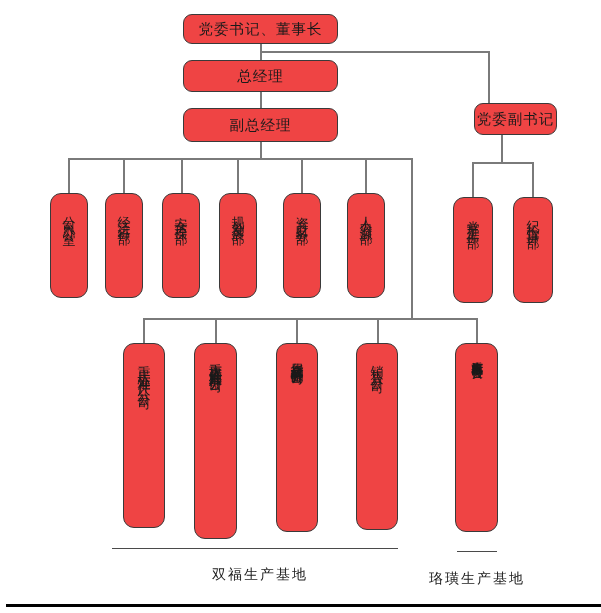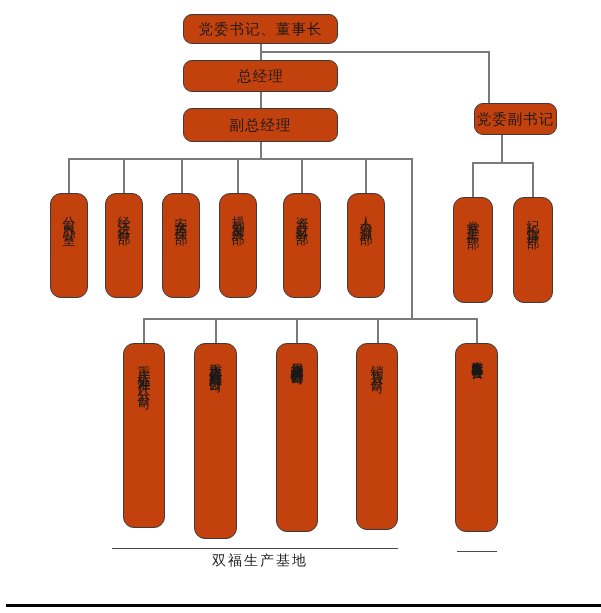--- a/index.html
+++ b/index.html
@@ -9,21 +9,21 @@
     --bottom-rule:#000000;
   }
   html,body{margin:0;padding:0;background:#ffffff;}
   body{font-family:"Liberation Serif","DejaVu Serif",serif;color:var(--text);}
   .canvas{
     position:relative;width:601px;height:613px;background:#ffffff;overflow:hidden;
   }
   .line{position:absolute;background:var(--connector);}
   .box{
     position:absolute;box-sizing:border-box;
-    border:1.5px solid var(--box-border);background:#c2410c;
+    border:1.5px solid var(--box-border);background:#ef4444;
   }
   .hbox{
     border-radius:9px;display:flex;align-items:center;justify-content:center;
     font-size:14.5px;letter-spacing:1px;white-space:nowrap;
   }
   .vbox{
     border-radius:11px;display:flex;justify-content:center;
   }
   .vbox .vtext{
     writing-mode:vertical-lr;text-orientation:upright;
@@ -122,19 +122,20 @@
     <span class="vtext">华展金属材料改制分公司</span>
   </div>
   <div class="box vbox vt-d" style="left:356px;top:343px;width:42px;height:187px;">
     <span class="vtext">销售分公司</span>
   </div>
   <div class="box vbox vt-e" style="left:455px;top:343px;width:43px;height:189px;">
     <span class="vtext">重庆汽车标准件厂有限责任公司</span>
   </div>
 
   <div class="underline" style="left:112px;top:548px;width:286px;"></div>
-  <div class="base-label" style="left:160px;top:552px;">双福生产基地</div>
+  <div class="base-label" style="left:160px;top:566px;">双福生产基地</div>
 
   <div class="underline" style="left:457px;top:551px;width:40px;"></div>
+  <div class="base-label" style="left:377px;top:570px;">珞璜生产基地</div>
 
   <div class="bottom-rule" style="left:6px;top:604px;width:595px;"></div>
 
 </div>
 
 </body></html>

